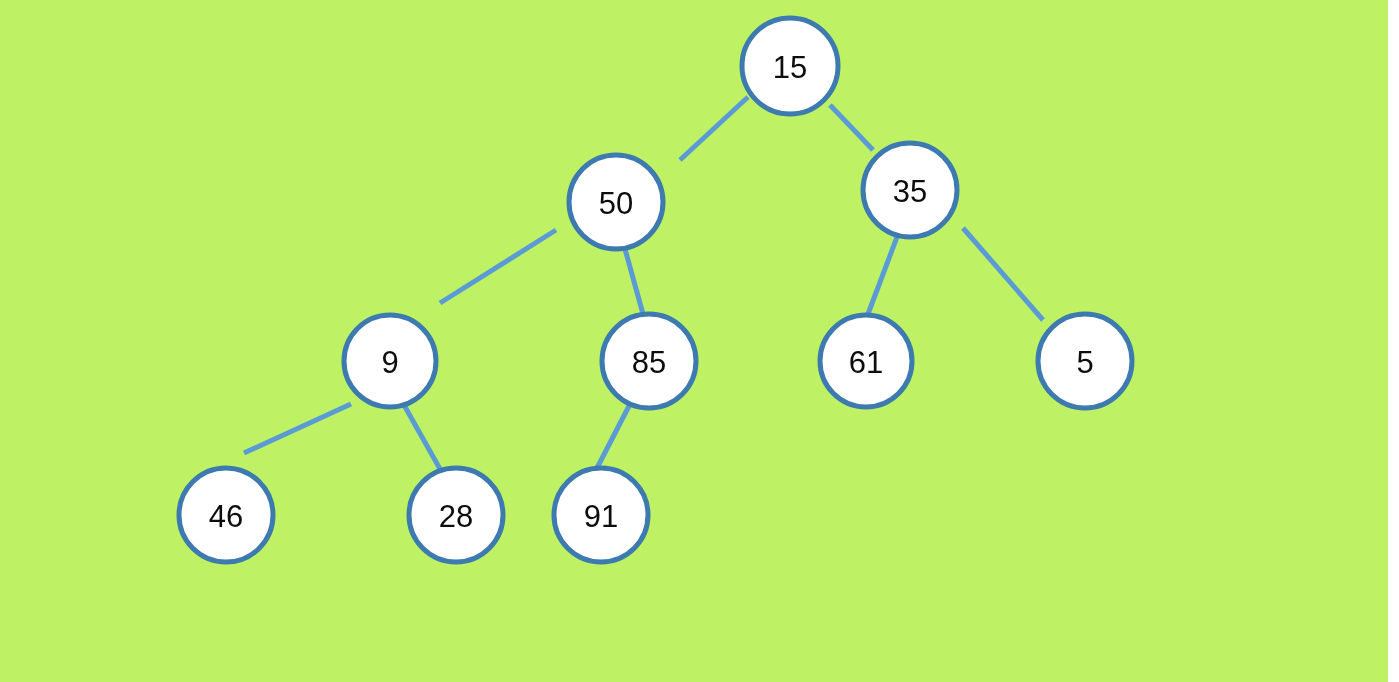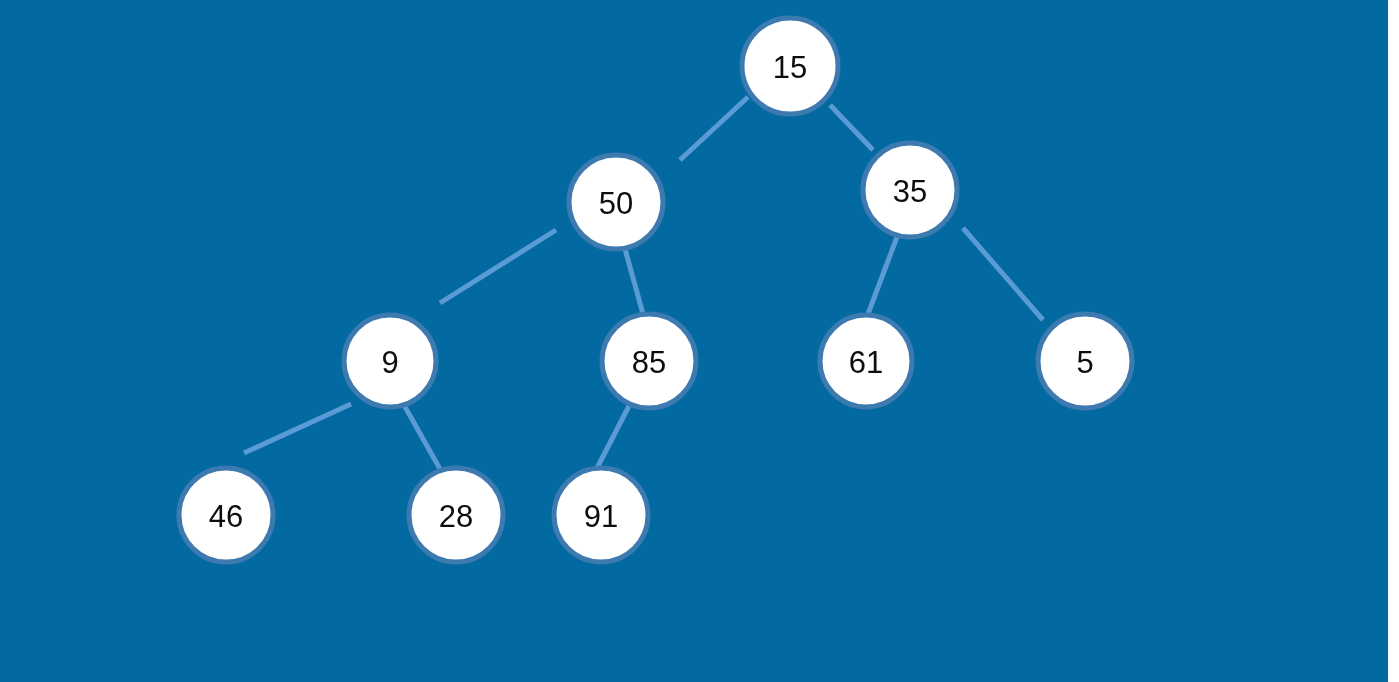--- a/index.html
+++ b/index.html
@@ -8,21 +8,21 @@
     padding: 0;
     background: #ffffff;
   }
   body {
     font-family: "Liberation Sans", sans-serif;
   }
   #canvas {
     position: relative;
     width: 1388px;
     height: 682px;
-    background: #0369a1;
+    background: #bef264;
     overflow: hidden;
   }
   #tree-svg {
     position: absolute;
     top: 0;
     left: 0;
     width: 1399px;
     height: 682px;
     display: block;
   }

